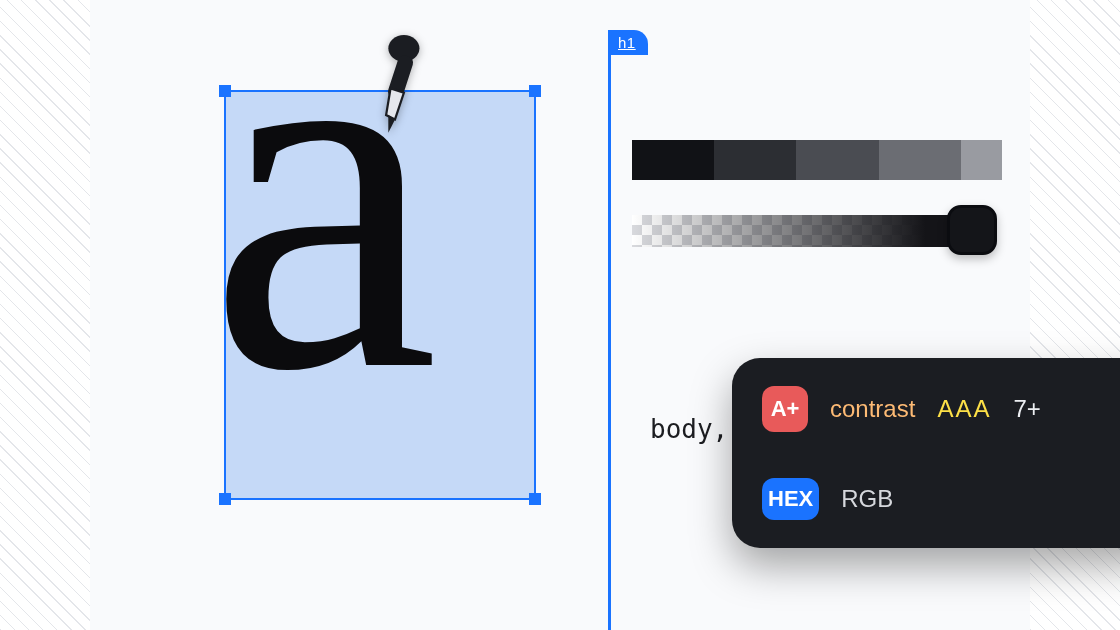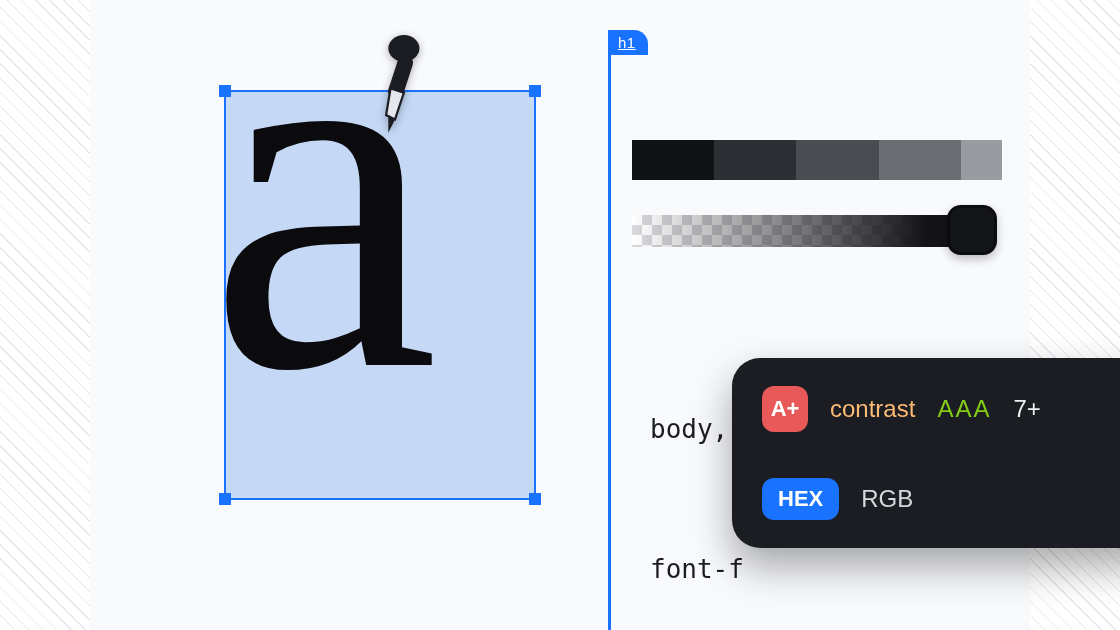--- a/index.html
+++ b/index.html
@@ -177,27 +177,27 @@
     color: #fff;
     font-weight: 600;
     font-size: 22px;
     width: 46px;
     height: 46px;
     border-radius: 12px;
     display: flex;
     align-items: center;
     justify-content: center;
   }
-  .aaa { color: #84cc16; letter-spacing: 2px; }
+  .aaa { color: #fde047; letter-spacing: 2px; }
   .hexval { color: #6aa9ff; font-family: ui-monospace, Menlo, monospace; letter-spacing: 1px; }
   .hexbtn {
     background: #1a73ff;
     color: #fff;
     font-weight: 600;
-    padding: 8px 16px;
+    padding: 8px 6px;
     border-radius: 12px;
     font-size: 22px;
   }
   .rgb { color: #d6d8dd; }
   .contrast-label { color: #fdba74; }
   .ratio { color: #eceef2; }
 </style>
 </head>
 <body>
 
@@ -237,21 +237,20 @@
     <div class="swatch sw3"></div>
     <div class="swatch sw4"></div>
     <div class="swatch sw5"></div>
   </div>
 
   <div class="opacity-track"></div>
   <div class="opacity-thumb"></div>
 
   <div class="code">
     <div>body, h1, h2, h3, h4, {</div>
-    <div>font-f</div>
     
     
   </div>
 
   <div class="popover">
     <div class="pop-row">
       <div class="aplus">A+</div>
       <span class="contrast-label">contrast</span>
       <span class="aaa">AAA</span>
       <span class="ratio">7+</span>

